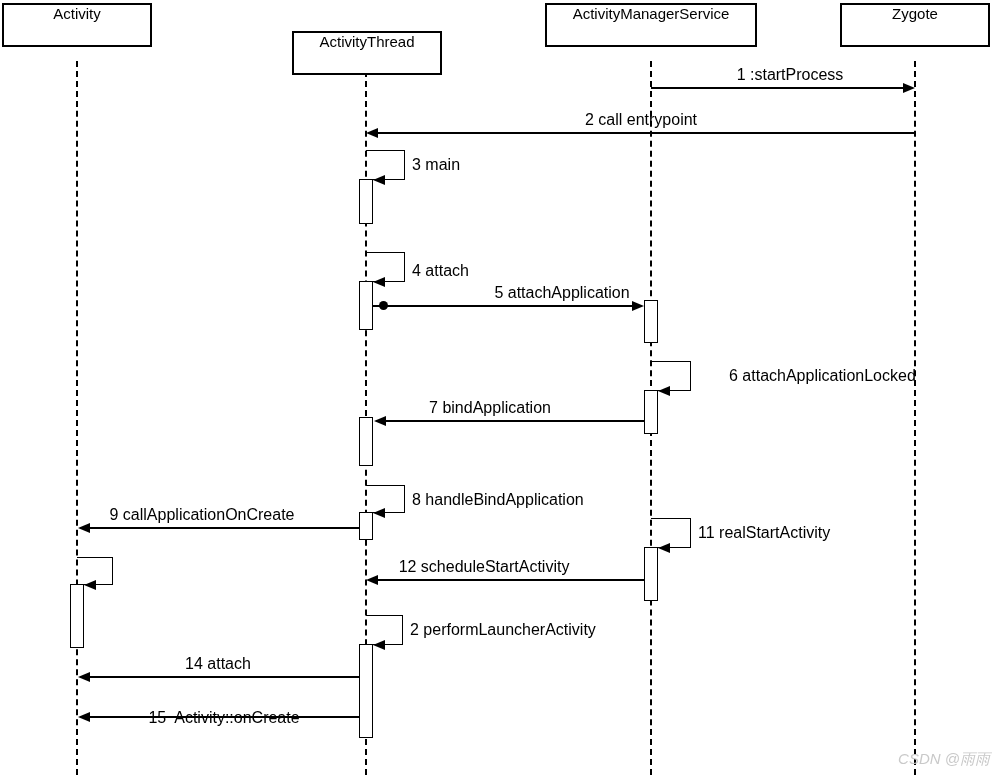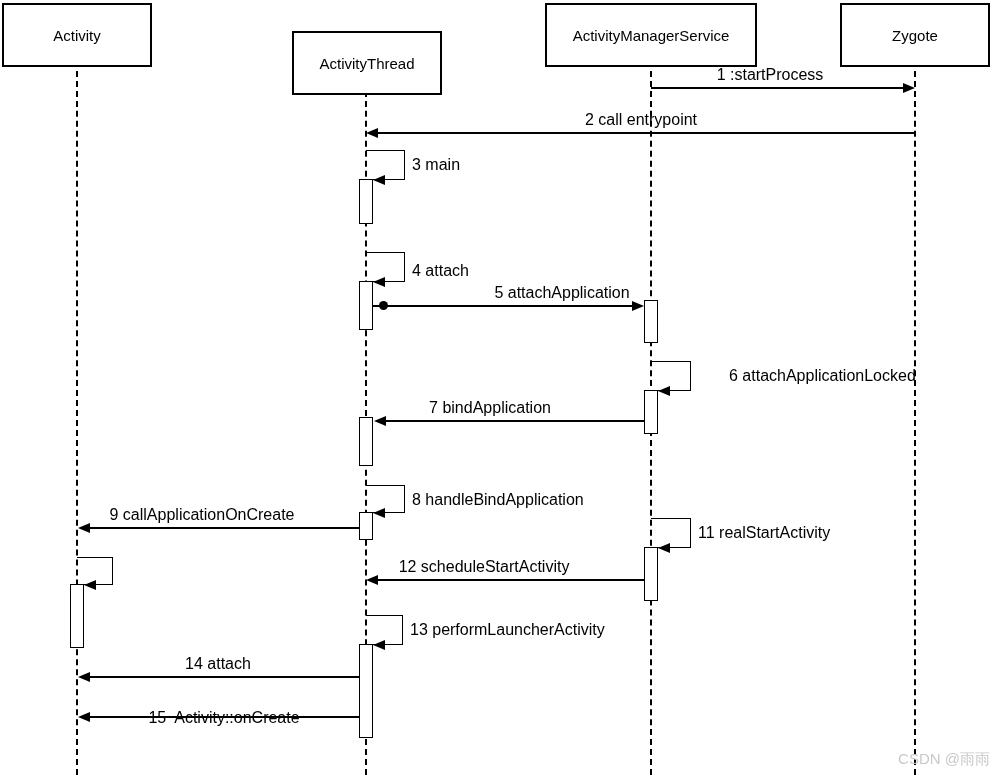--- a/index.html
+++ b/index.html
@@ -1,32 +1,32 @@
 <!DOCTYPE html>
 <html><head>
 <meta charset="utf-8">
 <style>
   html,body{margin:0;padding:0;background:#ffffff;}
   .canvas{position:relative;width:992px;height:780px;background:#ffffff;overflow:hidden;
           font-family:"Liberation Sans", sans-serif;color:#000;}
-  .participant{position:absolute;top:3px;height:64px;border:2px solid #000;background:#fff;
-          box-sizing:border-box;display:flex;align-items:center;justify-content:center;
+  .participant{position:absolute;top:3px;height:44px;border:2px solid #000;background:#fff;
+          box-sizing:border-box;display:flex;align-items:flex-start;justify-content:center;
           font-size:15px;z-index:3;}
   .lifeline{position:absolute;top:61px;height:714px;width:0;border-left:2px dashed #000;z-index:1;}
   .bar{position:absolute;width:14px;border:1.5px solid #000;background:#fff;box-sizing:border-box;z-index:3;}
   .msg-line{position:absolute;height:1.5px;background:#000;z-index:2;}
   .loop{position:absolute;border:1.5px solid #000;border-left:none;box-sizing:border-box;z-index:2;}
   .arr-l{position:absolute;width:0;height:0;border-top:5px solid transparent;
          border-bottom:5px solid transparent;border-right:12px solid #000;z-index:2;}
   .arr-r{position:absolute;width:0;height:0;border-top:5px solid transparent;
          border-bottom:5px solid transparent;border-left:12px solid #000;z-index:2;}
   .start-circle{position:absolute;width:9px;height:9px;border-radius:50%;background:#000;z-index:4;}
   .msg-label{position:absolute;font-size:16px;line-height:20px;white-space:pre;z-index:4;}
   .ctr{transform:translateX(-50%);}
-  .watermark{position:absolute;top:750px;right:2px;font-size:15px;color:#c9c9c9;z-index:5;}
+  .watermark{position:absolute;top:750px;right:2px;font-size:15px;color:#c9c9c9;z-index:5;font-style:italic;}
 </style>
 </head>
 <body>
 
 <div class="canvas">
 
   <div class="participant" style="left:2px;width:150px;">
     <span>Activity</span>
   </div>
   <div class="participant" style="left:292px;width:150px;margin-top:28px;">
@@ -39,21 +39,21 @@
     <span>Zygote</span>
   </div>
 
   <div class="lifeline" style="left:76px;"></div>
   <div class="lifeline" style="left:365px;"></div>
   <div class="lifeline" style="left:650px;"></div>
   <div class="lifeline" style="left:914px;"></div>
 
   <div class="msg-line" style="left:651px;top:87px;width:252px;"></div>
   <div class="arr-r" style="left:903px;top:83px;"></div>
-  <div class="msg-label ctr" style="left:770px;top:65px;">1 :startProcess</div>
+  <div class="msg-label ctr" style="left:790px;top:65px;">1 :startProcess</div>
 
   <div class="msg-line" style="left:378px;top:132px;width:537px;"></div>
   <div class="arr-l" style="left:366px;top:128px;"></div>
   <div class="msg-label ctr" style="left:641px;top:110px;">2 call entrypoint</div>
 
   <div class="loop" style="left:366px;top:150px;width:39px;height:30px;"></div>
   <div class="arr-l" style="left:373px;top:175px;"></div>
   <div class="msg-label" style="left:412px;top:155px;">3 main</div>
 
   <div class="loop" style="left:366px;top:252px;width:39px;height:30px;"></div>
@@ -87,21 +87,21 @@
   <div class="loop" style="left:651px;top:518px;width:40px;height:30px;"></div>
   <div class="arr-l" style="left:658px;top:543px;"></div>
   <div class="msg-label" style="left:698px;top:523px;">11 realStartActivity</div>
 
   <div class="msg-line" style="left:378px;top:579px;width:267px;"></div>
   <div class="arr-l" style="left:366px;top:575px;"></div>
   <div class="msg-label ctr" style="left:484px;top:557px;">12 scheduleStartActivity</div>
 
   <div class="loop" style="left:366px;top:615px;width:37px;height:30px;"></div>
   <div class="arr-l" style="left:373px;top:640px;"></div>
-  <div class="msg-label" style="left:410px;top:620px;">13 performLauncherActivity</div>
+  <div class="msg-label" style="left:410px;top:620px;">2 performLauncherActivity</div>
 
   <div class="msg-line" style="left:90px;top:676px;width:269px;"></div>
   <div class="arr-l" style="left:78px;top:672px;"></div>
   <div class="msg-label ctr" style="left:218px;top:654px;">14 attach</div>
 
   <div class="msg-line" style="left:90px;top:716px;width:269px;"></div>
   <div class="arr-l" style="left:78px;top:712px;"></div>
   <div class="msg-label ctr" style="left:224px;top:690px;margin-top:18px;">15  Activity::onCreate</div>
 
   <div class="bar" style="left:359px;top:179px;height:45px;"></div>

